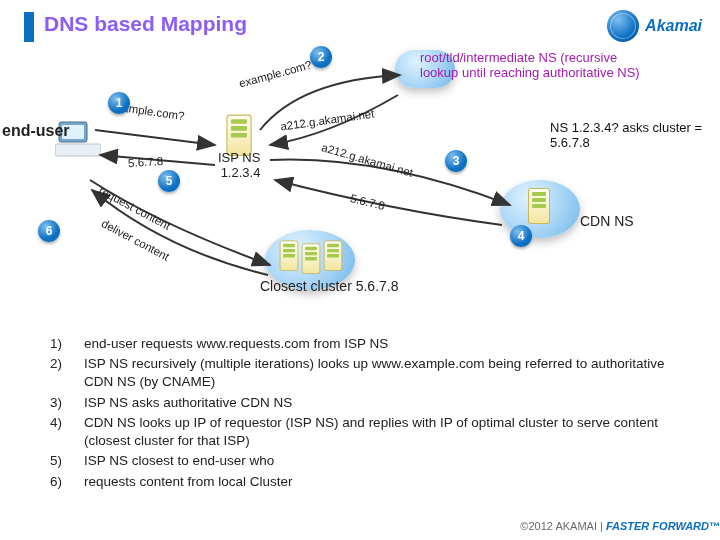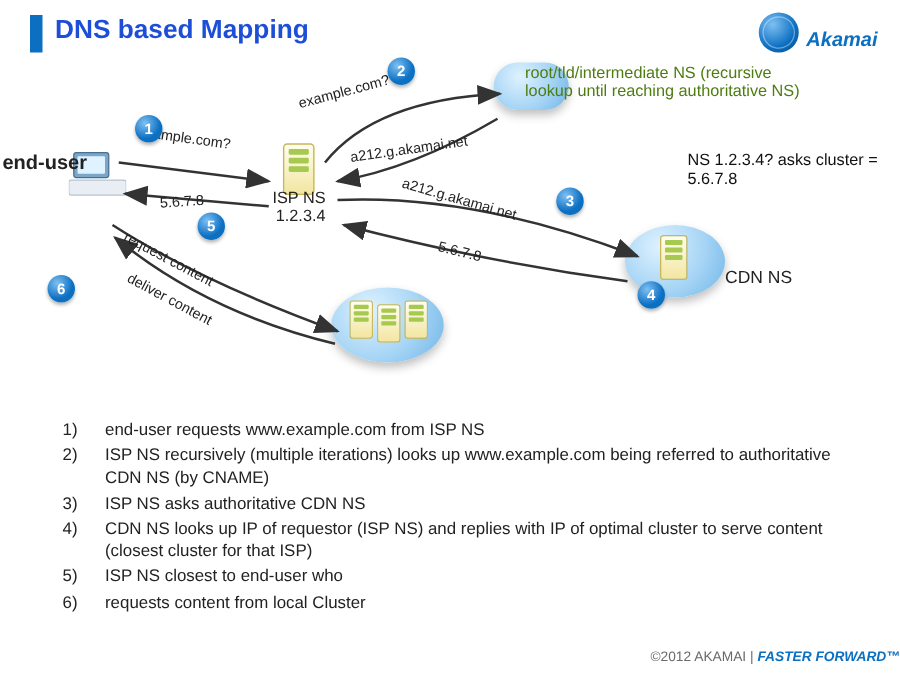--- a/index.html
+++ b/index.html
@@ -20,26 +20,26 @@
     position: absolute;
     left: 24px; top: 12px;
     width: 10px; height: 30px;
     background: #0b6fc2;
   }
   .hdr-title {
     position: absolute;
     left: 44px; top: 12px;
     font-size: 21px;
     font-weight: bold;
-    color: #1d4ed8;
+    color: #8b5cf6;
   }
   .logo {
     position: absolute;
     right: 18px; top: 10px;
-    display: flex; align-items: flex-end; gap: 6px;
+    display: flex; align-items: center; gap: 6px;
     color: #0b6fc2;
     font-style: italic;
     font-weight: bold;
     font-size: 16px;
   }
   .logo .orb {
     width: 32px; height: 32px; border-radius: 50%;
     background: radial-gradient(circle at 35% 30%, #7fc0f2 0%, #0b6fc2 60%, #084b85 100%);
     position: relative;
   }
@@ -94,21 +94,21 @@
     font-size: 12px;
     display:flex; align-items:center; justify-content:center;
     box-shadow: 0 2px 3px rgba(0,0,0,.3);
     z-index: 20;
   }
 
   .annot { position:absolute; z-index: 15; }
   .root-ns {
     position: absolute;
     left: 420px; top: 0px; width: 230px;
-    font-size: 13px; color: #4d7c0f;
+    font-size: 13px; color: #a21caf;
   }
   .best-cluster {
     position: absolute;
     left: 550px; top: 70px; width: 160px;
     font-size: 13px; color: #111;
   }
   .isp-ns-lbl {
     position: absolute;
     left: 218px; top: 100px;
     font-size: 13px; text-align: right;
@@ -242,26 +242,27 @@
   <div class="annot arrow-text" style="left:98px; top:184px; transform:rotate(28deg);">deliver content</div>
 
   <div class="end-user-lbl">end-user</div>
   <div class="root-ns">root/tld/intermediate NS (recursive lookup until reaching authoritative NS)</div>
   <div class="best-cluster">NS 1.2.3.4? asks cluster = 5.6.7.8</div>
   <div class="isp-ns-lbl">
     <div>ISP NS</div>
     <div>1.2.3.4</div>
   </div>
   <div class="cdn-lbl">CDN NS</div>
+  <div class="closest-lbl">Closest cluster 5.6.7.8</div>
 </div>
 
 <div class="steps">
   <div class="row">
       <div class="n">1)</div>
-      <div class="t">end-user requests www.example.com from ISP NS</div>
+      <div class="t">end-user requests www.requests.com from ISP NS</div>
     </div>
   <div class="row">
       <div class="n">2)</div>
       <div class="t">ISP NS recursively (multiple iterations) looks up www.example.com being referred to authoritative CDN NS (by CNAME)</div>
     </div>
   <div class="row">
       <div class="n">3)</div>
       <div class="t">ISP NS asks authoritative CDN NS</div>
     </div>
   <div class="row">

